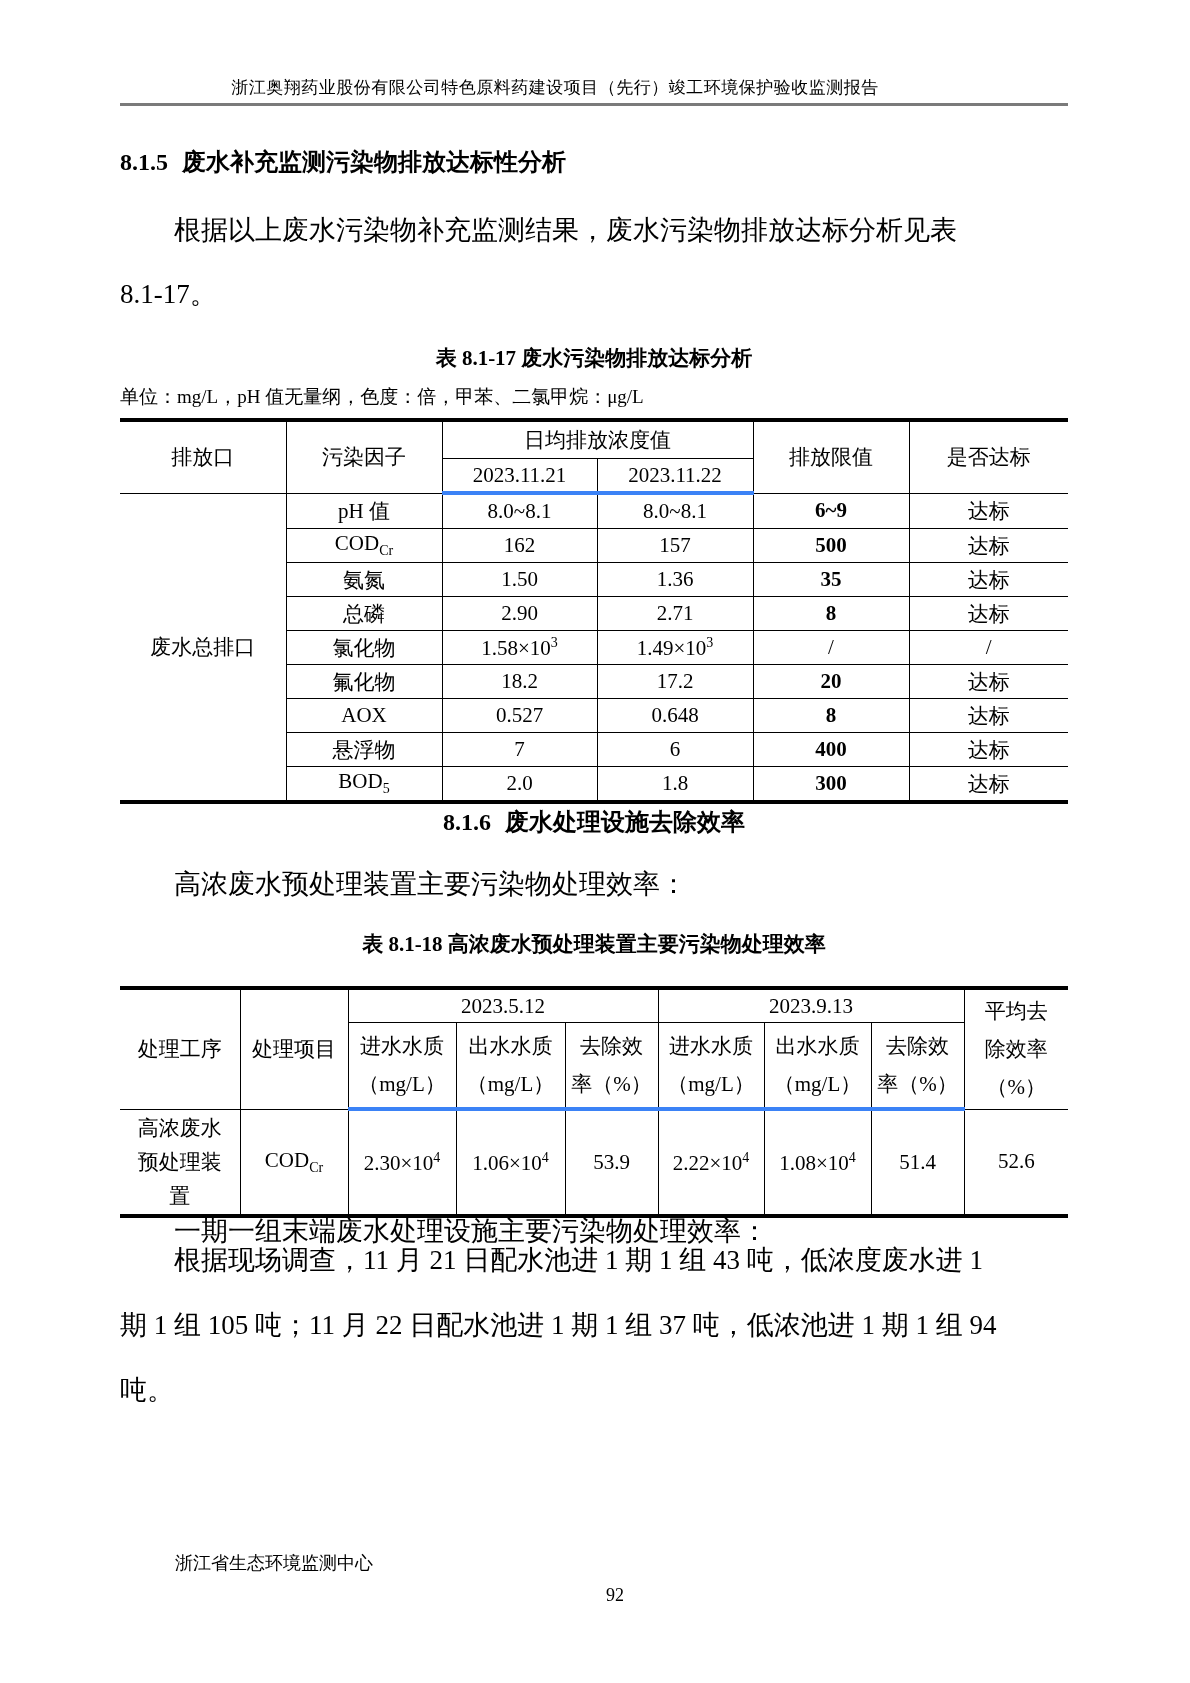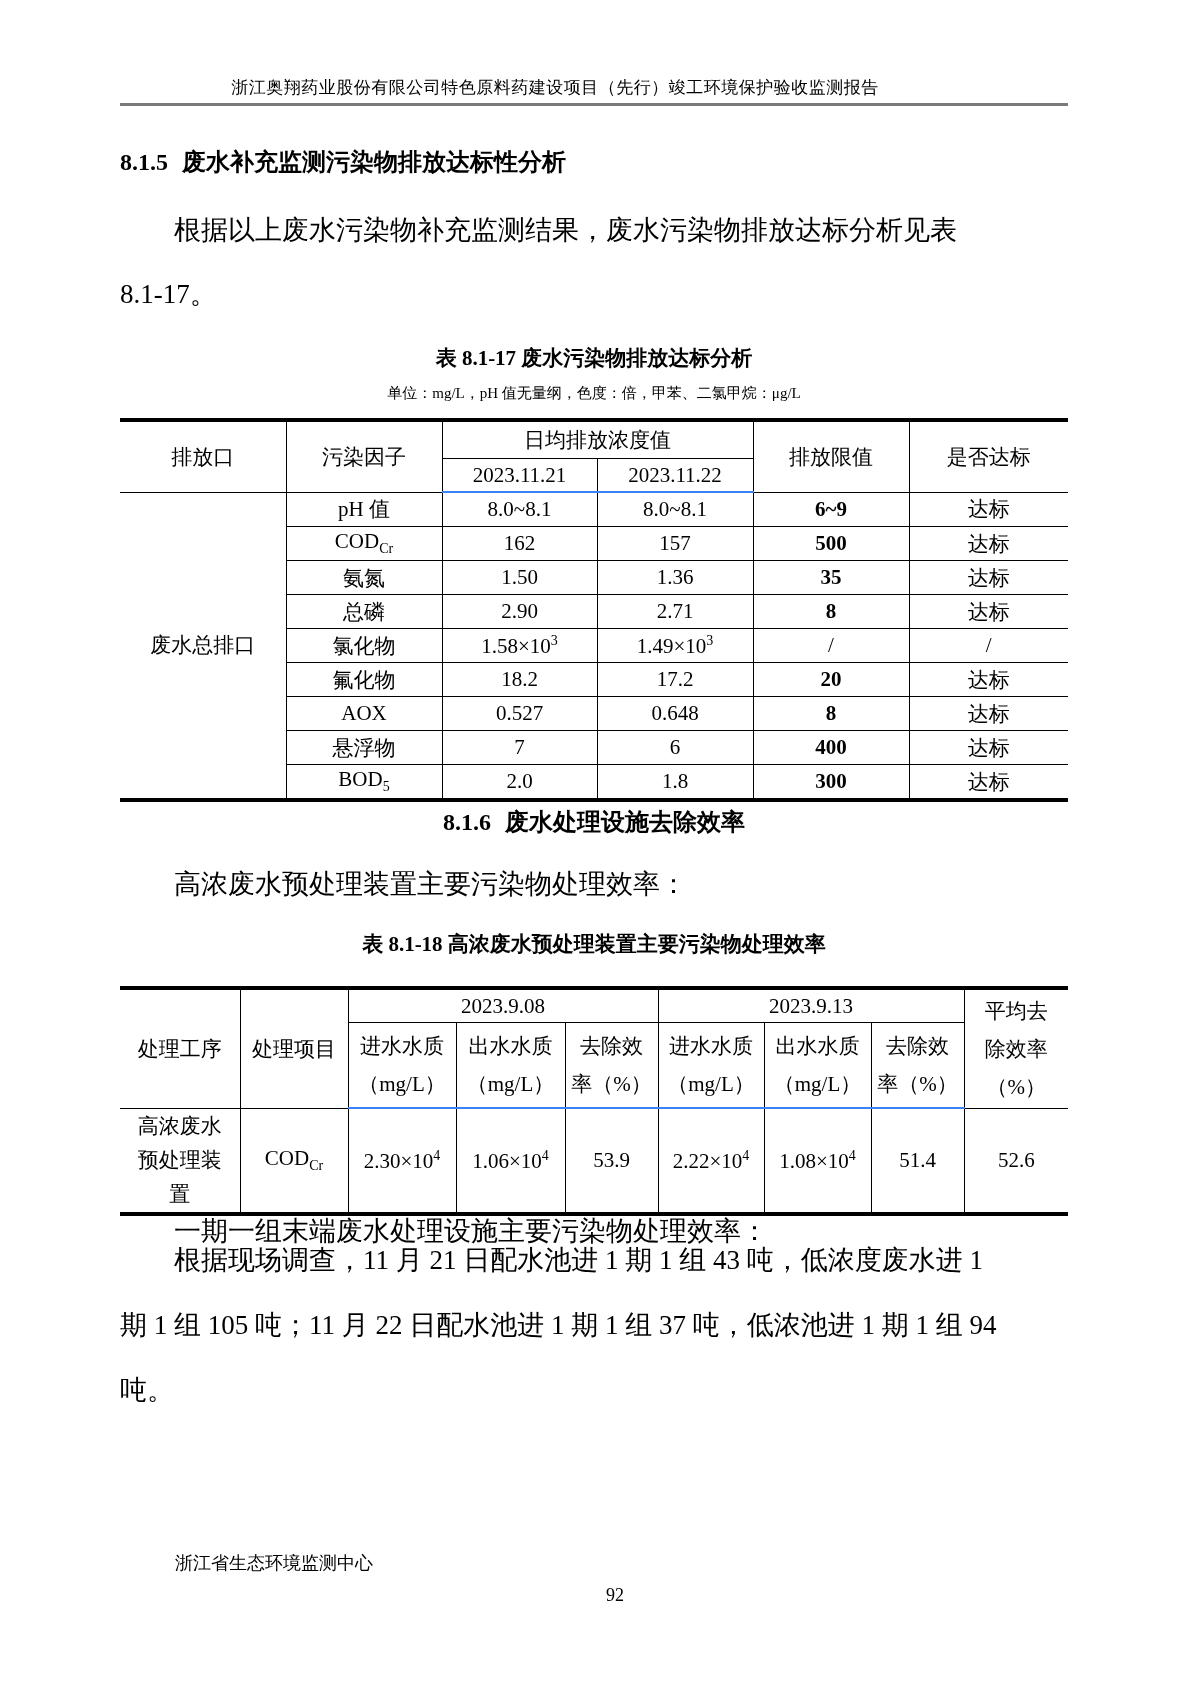--- a/index.html
+++ b/index.html
@@ -28,34 +28,34 @@
   .indent{text-indent:54px;}
   .preline{white-space:pre-line;}
   .par-1{top:198px;}
   .par-2{top:864px;line-height:40px;}
   .par-3{top:1211px;line-height:40px;}
   .par-4{top:1228px;line-height:65px;}
 
   .tbl-caption{left:120px;width:948px;text-align:center;font-size:21px;font-weight:bold;}
   .cap-1{top:344px;}
   .cap-2{top:930px;}
-  .unit-note{left:120px;top:384px;width:948px;text-align:center;font-size:15px;}
+  .unit-note{left:120px;top:384px;width:948px;text-align:left;font-size:19px;}
 
   table.tbl{
     border-collapse:collapse;table-layout:fixed;width:948px;
     font-size:21px;text-align:center;
     border-top:4px solid #000;border-bottom:4px solid #000;
   }
   .tbl td{
     border:1px solid #000;padding:0 2px;vertical-align:middle;
     font-weight:normal;overflow:hidden;
   }
   .tbl td.edge-l{border-left:none;}
   .tbl td.edge-r{border-right:none;}
-  .tbl tr.hdr-last td{border-bottom:2px solid #3b82f6;}
+  .tbl tr.hdr-last td{border-bottom:4px solid #3b82f6;}
   .tbl td.b{font-weight:bold;}
   .tbl sub{font-size:14px;}
   .tbl sup{font-size:14px;}
   .t1{left:120px;top:418px;}
   .t1 tr.hr1 td{height:36px;}
   .t1 tr.hr2 td{height:32px;}
   .t1 tr.dr td{height:33px;}
   .t2{left:120px;top:986px;}
   .t2 tr.hr1 td{height:32px;}
   .t2 tr.hr2 td{height:84px;line-height:38px;}
@@ -189,21 +189,21 @@
         <col style="width:93px">
         <col style="width:106px">
       <col style="width:107px">
         <col style="width:93px">
         <col style="width:104px">
     </colgroup>
     <tbody>
         <tr class="hr1">
       <td rowspan="2" class="edge-l">处理工序</td>
       <td rowspan="2">处理项目</td>
-      <td colspan="3">2023.9.08</td>
+      <td colspan="3">2023.5.12</td>
       <td colspan="3">2023.9.13</td>
       <td rowspan="2" class="edge-r hdr-tall preline">平均去
 除效率
 （%）</td>
     </tr>
     <tr class="hr2 hdr-last">
       <td class="preline">进水水质
 （mg/L）</td>
       <td class="preline">出水水质
 （mg/L）</td>

